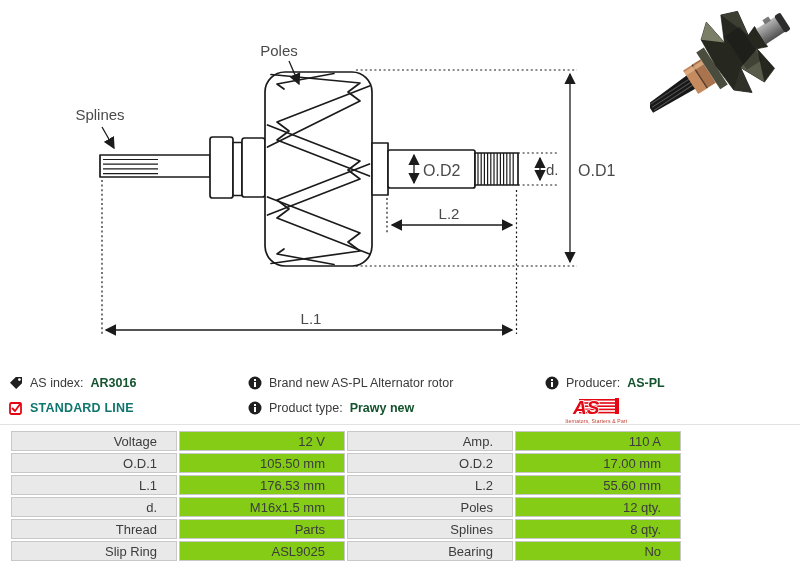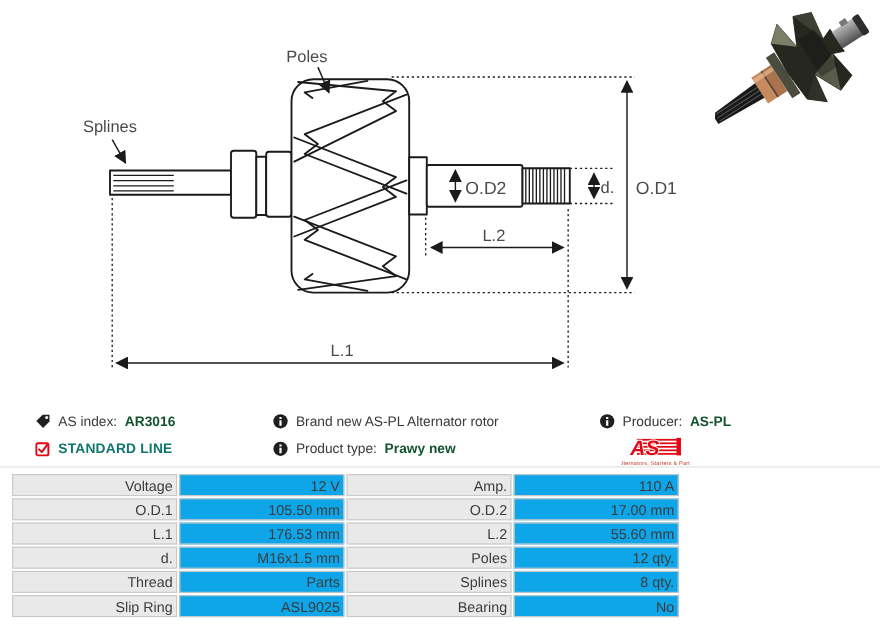--- a/index.html
+++ b/index.html
@@ -26,24 +26,24 @@
   .info-col{position:absolute;top:0;}
   .info-row{display:flex;align-items:center;gap:7px;height:17px;margin-bottom:8px;white-space:nowrap;}
   .info-row b{color:#14532d;}
   .info-row.red b{color:#0f766e;letter-spacing:.2px;}
   .icon14{width:14px;height:14px;flex:0 0 14px;}
   .as-logo{margin-left:20px;margin-top:-3px;width:62px;text-align:center;}
   
   .spec-table{position:absolute;left:9px;top:429px;border-spacing:2px;border-collapse:separate;}
   .spec-table td{
     height:18px;border:1px solid #c8c8c8;font-size:13px;color:#3c3c3c;
-    text-align:right;padding:0 3px 0 4px;vertical-align:middle;white-space:nowrap;
+    text-align:right;padding:0 19px 0 4px;vertical-align:middle;white-space:nowrap;
   }
   .spec-table td.k{background:#e9e9e9;width:141px;}
-  .spec-table td.v{background:#0ea5e9;width:141px;}
+  .spec-table td.v{background:#84cc16;width:141px;}
 </style>
 </head>
 <body>
 
 <svg class="diagram" viewBox="0 0 640 360">
   <defs>
     <marker id="ah" markerWidth="9" markerHeight="9" refX="8" refY="4.5" orient="auto-start-reverse">
       <path d="M0,0 L9,4.5 L0,9 Z" fill="#1b1b1b"></path>
     </marker>
   </defs>
@@ -125,21 +125,21 @@
     <rect x="118" y="51" width="24" height="18" fill="url(#gStub)"></rect>
     <rect x="140" y="50" width="7" height="20" rx="2" fill="#2d2d2d"></rect>
     <rect x="128" y="47" width="7" height="5" fill="#777"></rect>
   </g>
 </svg>
 
 <div class="divider"></div>
 
 <div class="info">
 
-  <div class="info-col" style="left:32px">
+  <div class="info-col" style="left:9px">
     <div class="info-row">
       <svg class="icon14" viewBox="0 0 14 14">
         <path d="M1,6.8 L6.8,1 L13,1 L13,7.2 L7.2,13 Z" fill="#1f1f1f"></path>
         <circle cx="10.4" cy="3.6" r="1.4" fill="#ffffff"></circle>
       </svg>
       <span>AS index:</span>
       <b>AR3016</b>
     </div>
     <div class="info-row red">
       <svg class="icon14" viewBox="0 0 14 14">

